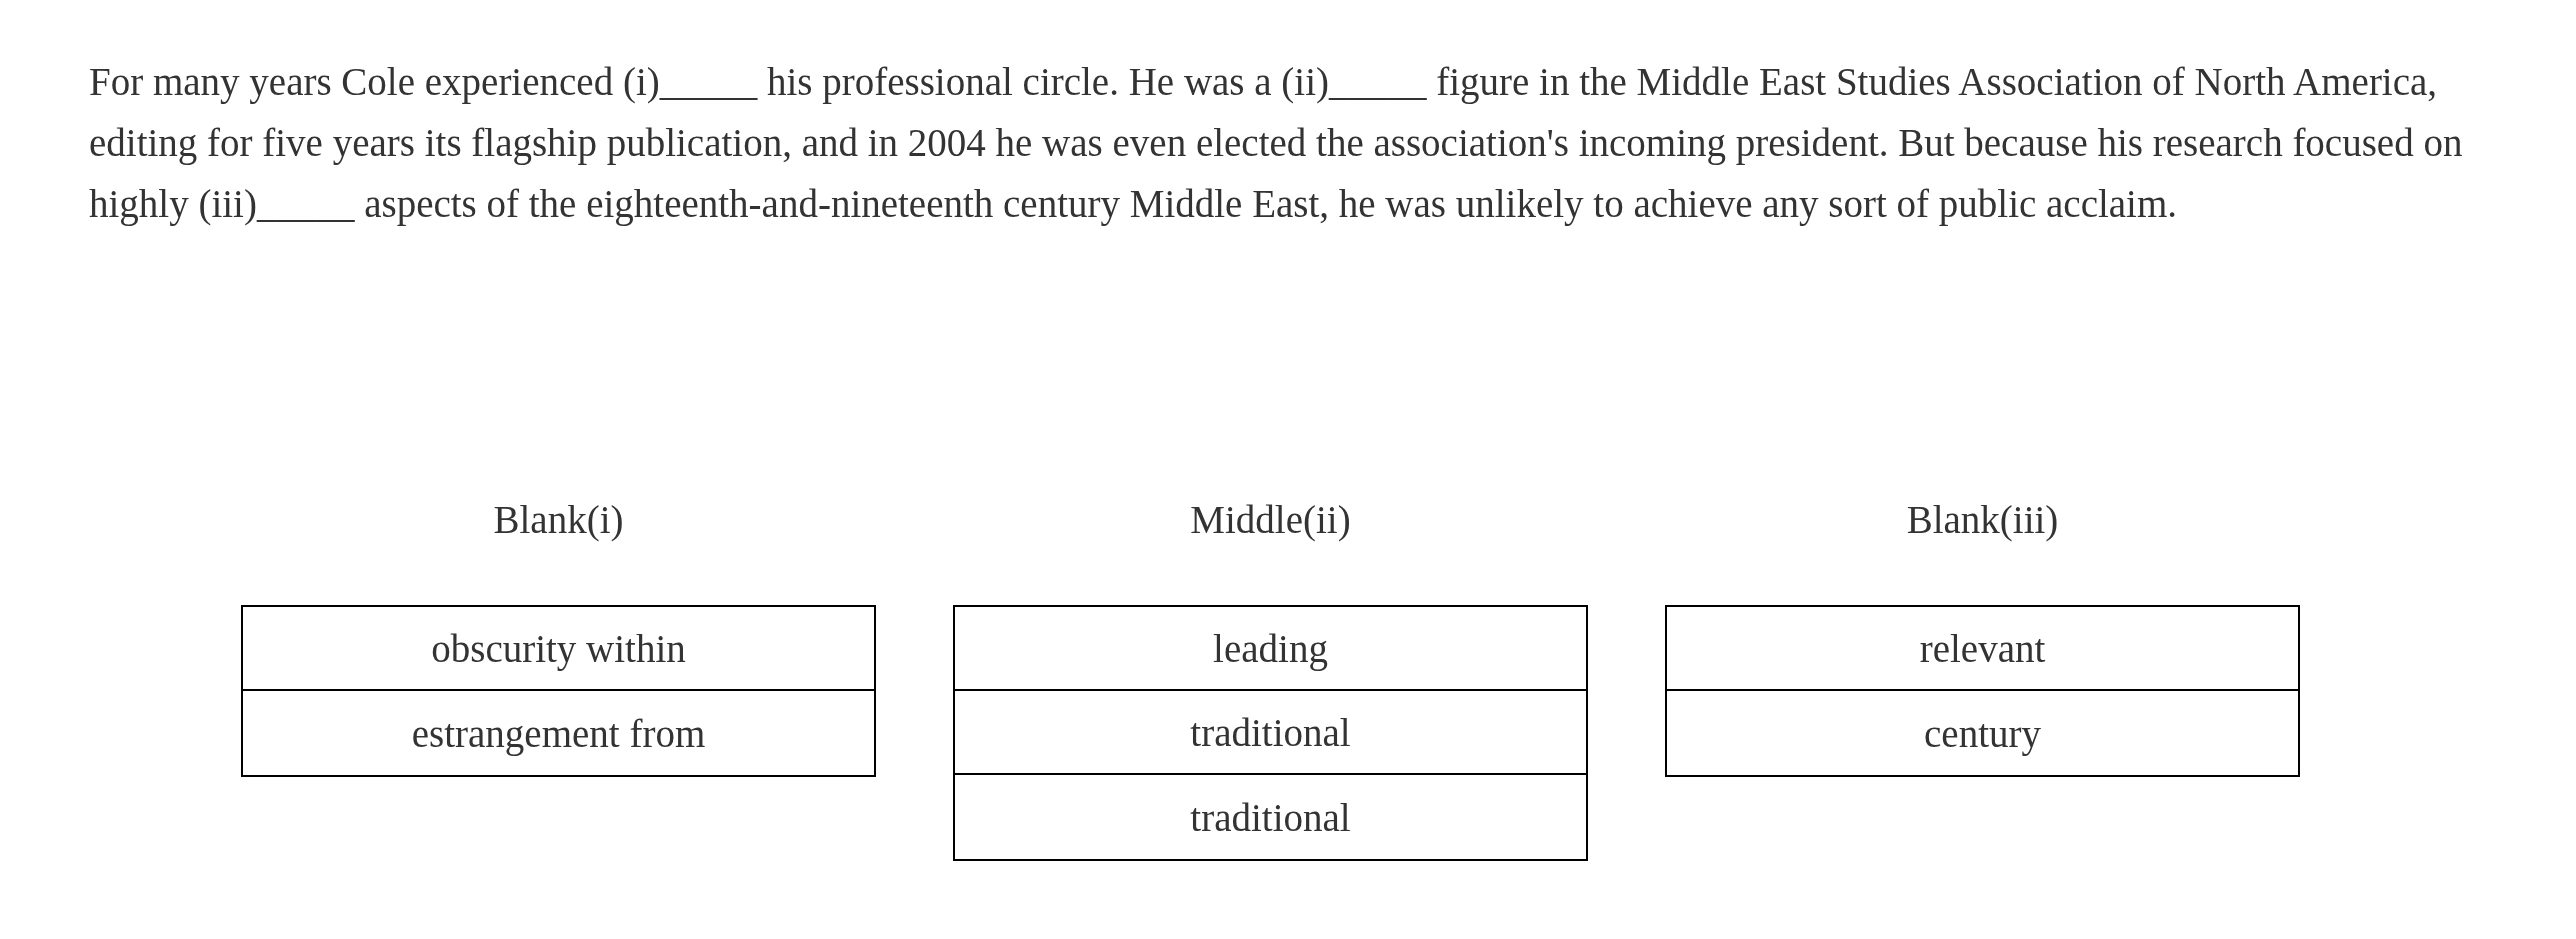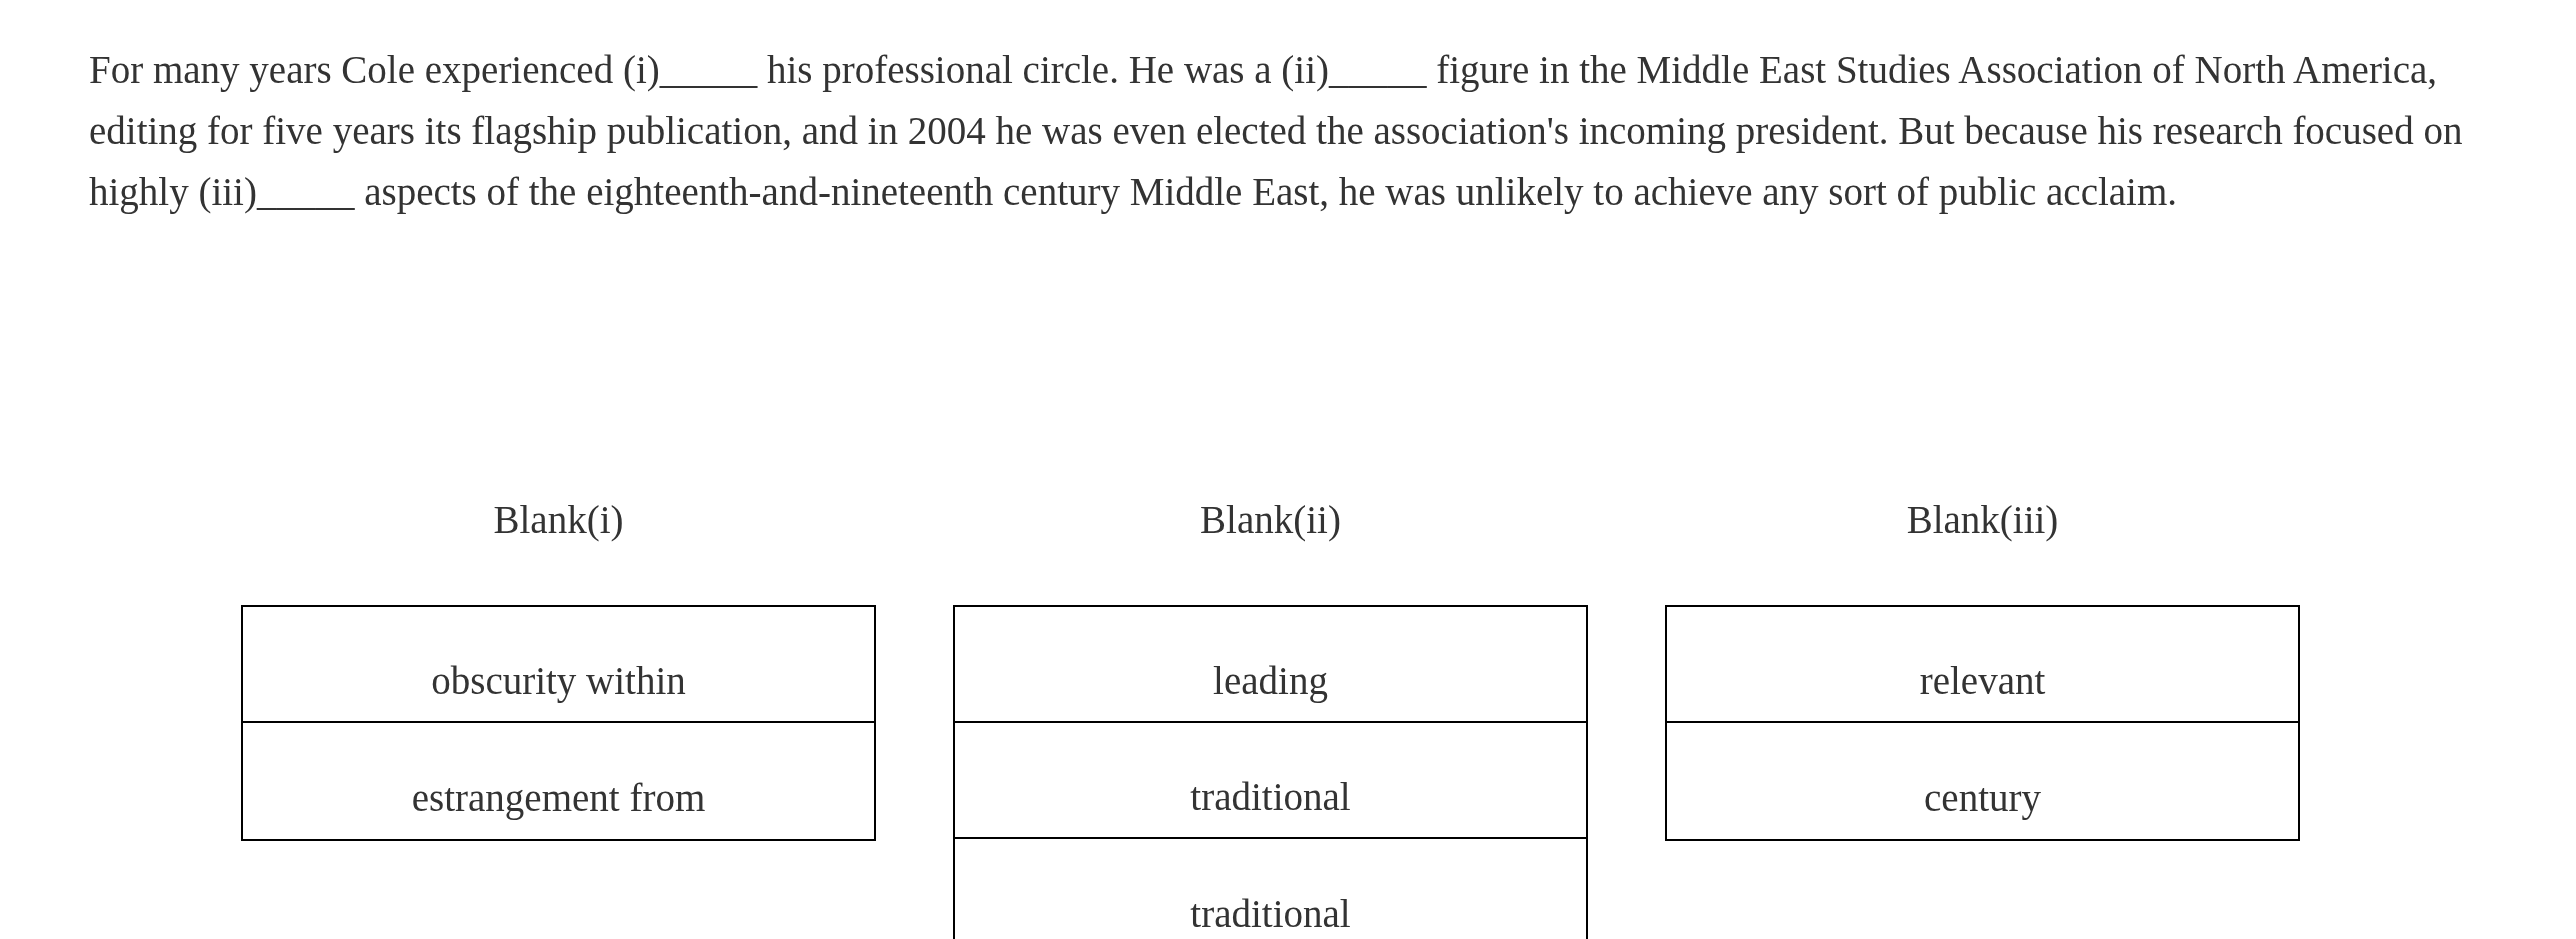--- a/index.html
+++ b/index.html
@@ -11,21 +11,21 @@
     width: 2576px;
     height: 940px;
     position: relative;
     overflow: hidden;
     font-family: "Liberation Serif", "DejaVu Serif", serif;
     color: #333333;
   }
   .passage {
     position: absolute;
     left: 89px;
-    top: 39px;
+    top: 51px;
     width: 2394px;
     font-size: 39px;
     line-height: 61px;
     margin: 0;
   }
   .columns {
     position: absolute;
     left: 241px;
     top: 490px;
     display: flex;
@@ -52,42 +52,41 @@
   .choice {
     height: 84px;
     box-sizing: border-box;
     display: flex;
     align-items: center;
     justify-content: center;
     font-size: 39px;
     border-bottom: 2.5px solid #000000;
     cursor: pointer;
     background: #ffffff;
-    margin-top: 32px;
   }
   .choice:last-child {
     border-bottom: none;
   }
 </style>
 </head>
 <body>
 
 <p class="passage">For many years Cole experienced (i)_____ his professional circle. He was a (ii)_____ figure in the Middle East Studies Association of North America, editing for five years its flagship publication, and in 2004 he was even elected the association's incoming president. But because his research focused on highly (iii)_____ aspects of the eighteenth-and-nineteenth century Middle East, he was unlikely to achieve any sort of public acclaim.</p>
 
 <div class="columns">
   <div class="column">
     <div class="col-header">Blank(i)</div>
     <div class="choices">
       <div class="choice">obscurity within</div>
       <div class="choice">estrangement from</div>
     </div>
   </div>
 
   <div class="column">
-    <div class="col-header">Blank(ii)</div>
+    <div class="col-header">Middle(ii)</div>
     <div class="choices">
       <div class="choice">leading</div>
       <div class="choice">traditional</div>
       <div class="choice">traditional</div>
     </div>
   </div>
 
   <div class="column">
     <div class="col-header">Blank(iii)</div>
     <div class="choices">

